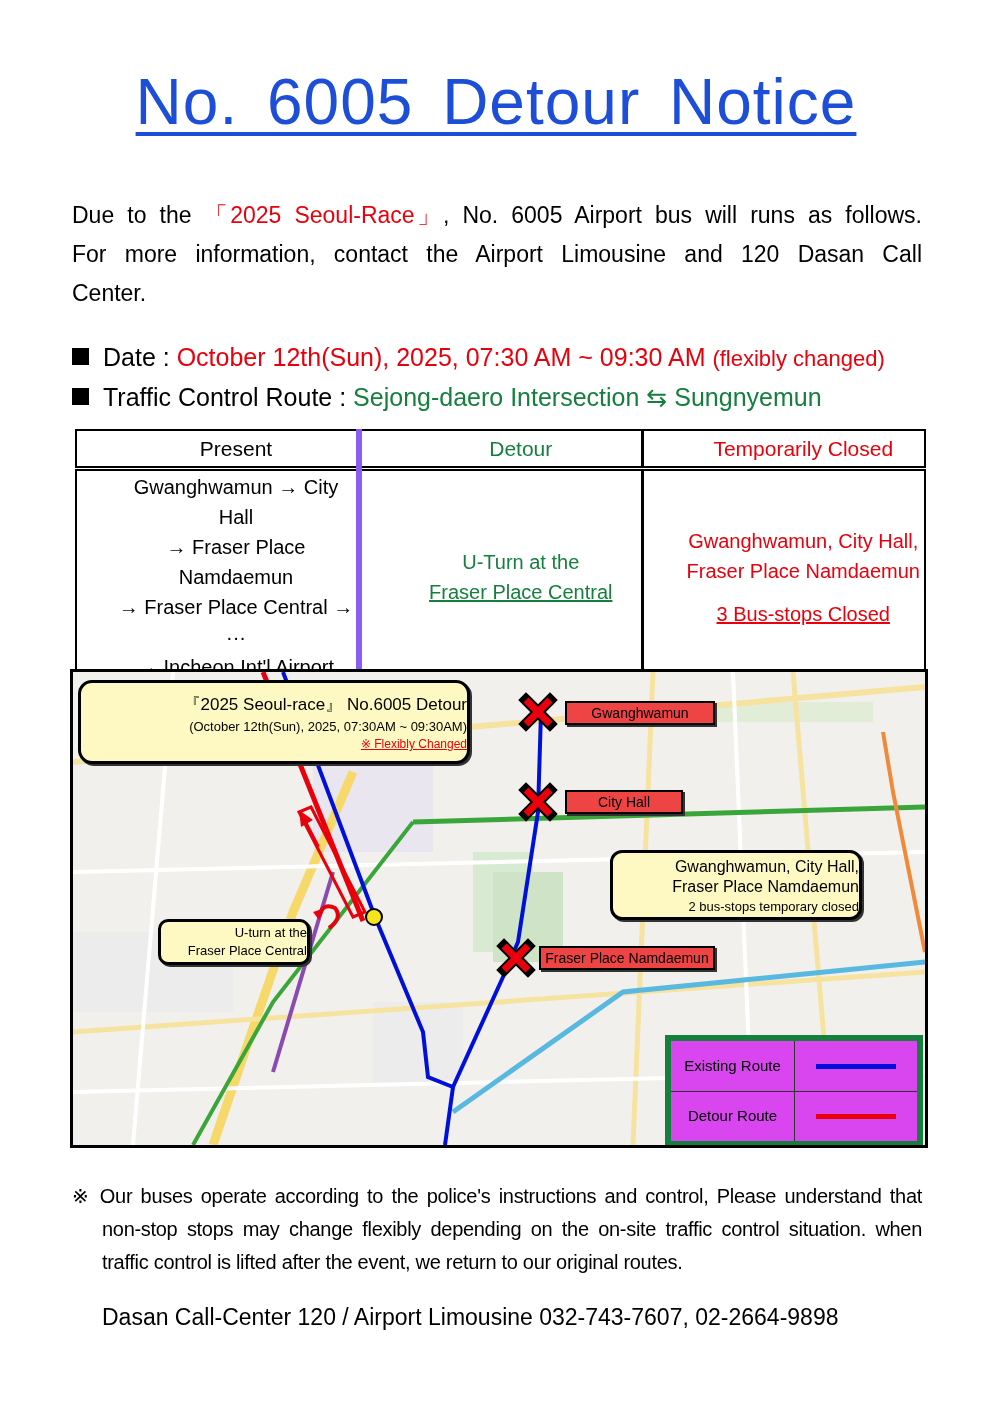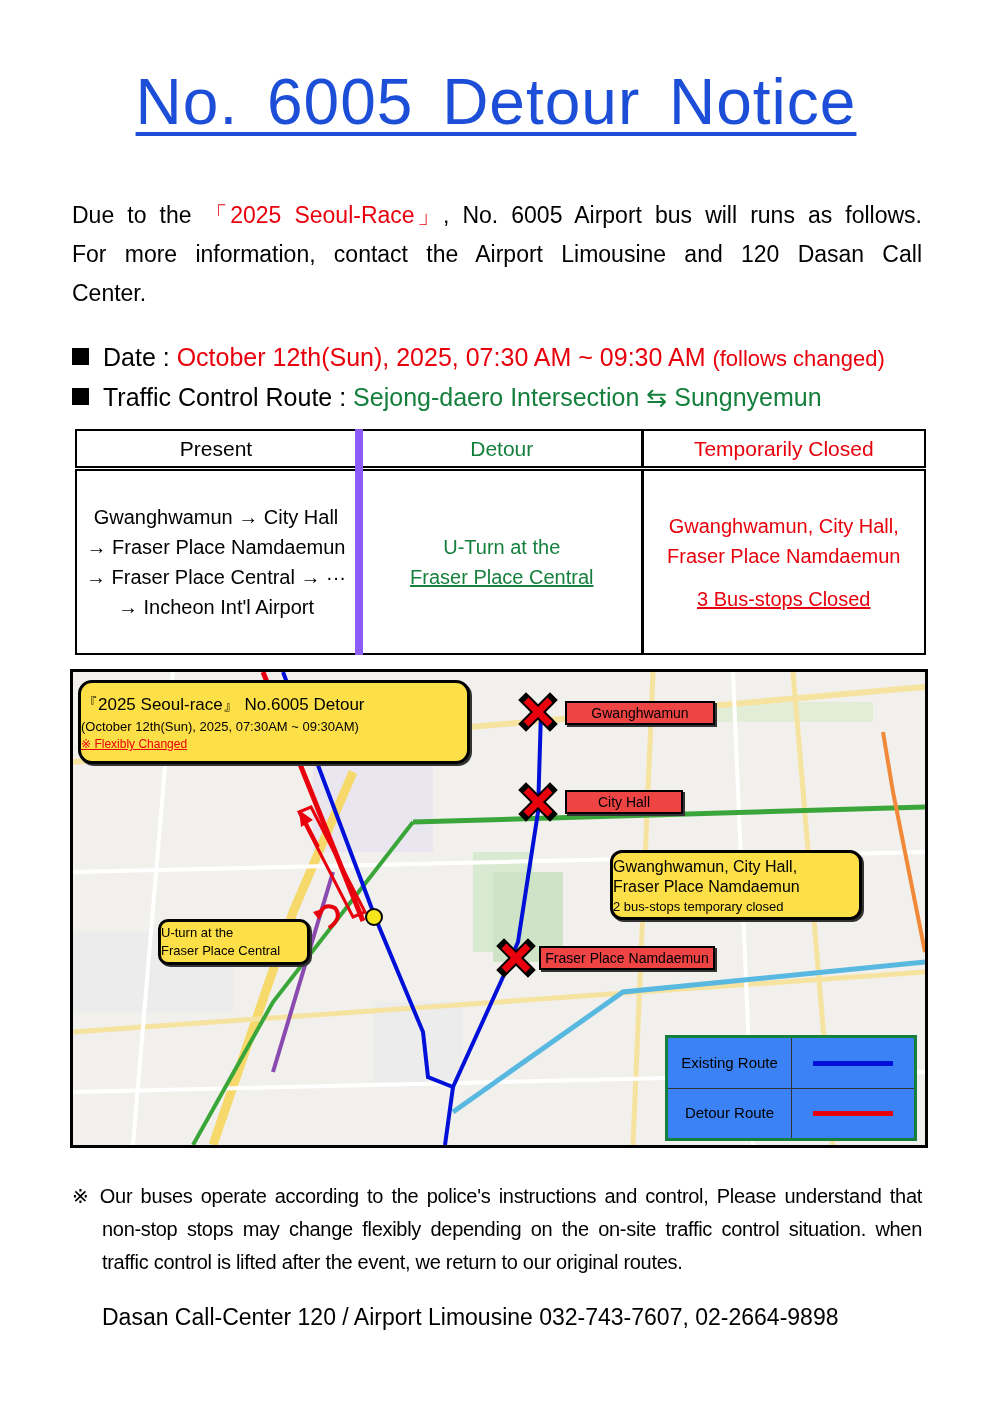--- a/index.html
+++ b/index.html
@@ -15,54 +15,54 @@
   .red { color: #e8000c; }
   .blue { color: #15803d; }
 
   .bullet-line { position: absolute; left: 72px; font-size: 25px; white-space: nowrap; }
   .bullet-line .sq { display: inline-block; width: 17px; height: 17px; background: #000; margin-right: 14px; vertical-align: 1px; }
   .date-line { top: 343px; }
   .route-line { top: 383px; }
   .small { font-size: 22px; }
 
   table.info { position: absolute; left: 75px; top: 429px; width: 851px; border-collapse: collapse; table-layout: fixed; }
-  table.info th, table.info td { border: 2px solid #000; text-align: center; }
+  table.info th, table.info td { border: 2px solid #000; text-align: center; padding-left: 40px; }
   table.info th { height: 33px; font-size: 21px; font-weight: normal; border-bottom: 5px double #000; }
   table.info td { height: 180px; font-size: 20px; line-height: 30px; vertical-align: middle; }
-  table.info .mid { border-left: 8px solid #8b5cf6; border-right: 3px solid #000; }
+  table.info .mid { border-left: 6px solid #8b5cf6; border-right: 3px solid #000; }
   .ul { text-decoration: underline; }
 
   .map { position: absolute; left: 70px; top: 669px; width: 852px; height: 473px; border: 3px solid #000;
          overflow: hidden; background: #f2f1ee; }
   .map svg { position: absolute; left: 0; top: 0; }
-  .callout { position: absolute; background: #fde047; border: 3px solid #000; border-radius: 14px; text-align: left;
+  .callout { position: absolute; background: #fef9c3; border: 3px solid #000; border-radius: 14px; text-align: right;
              box-shadow: 2px 2px 0 #333; }
   .label-box { position: absolute; background: #ef4444; border: 2px solid #000; font-size: 14px; text-align: center;
                box-shadow: 2px 2px 0 #333; line-height: 20px; }
-  .legend { position: absolute; left: 592px; top: 363px; width: 246px; height: 100px; background: #3b82f6;
-            border: 3px solid #15803d; text-decoration: underline; }
+  .legend { position: absolute; left: 592px; top: 363px; width: 246px; height: 100px; background: #d946ef;
+            border: 6px solid #15803d; text-decoration: underline; }
   .legend .row { position: absolute; left: 0; width: 246px; height: 50px; border-bottom: 1px solid #333; }
   .legend .row:last-child { border-bottom: none; }
   .legend .txt { position: absolute; left: 0; width: 123px; top: 0; height: 50px; line-height: 50px; text-align: center;
                  font-size: 15px; border-right: 1px solid #333; }
   .legend .swatch { position: absolute; left: 145px; top: 23px; width: 80px; height: 5px; }
 
   .note { position: absolute; left: 72px; width: 850px; top: 1180px; font-size: 20px; line-height: 33px;
           text-align: justify; text-indent: -30px; padding-left: 30px; box-sizing: border-box; letter-spacing: -0.3px; }
   .contact { position: absolute; left: 102px; top: 1304px; font-size: 23px; white-space: nowrap; }
 </style>
 </head>
 <body>
 
 <div class="title">No. 6005 Detour Notice</div>
 
 <div class="intro"><span>Due to the </span><span class="red">「2025 Seoul-Race」</span><span>, No. 6005 Airport bus will runs as follows. For more information, contact the Airport Limousine and 120 Dasan Call Center.</span></div>
 
 <div class="bullet-line date-line">
-  <span class="sq"></span><span>Date</span><span> : </span><span class="red">October 12th(Sun), 2025, 07:30 AM ~ 09:30 AM</span> <span class="red small">(follows changed)</span>
+  <span class="sq"></span><span>Date</span><span> : </span><span class="red">October 12th(Sun), 2025, 07:30 AM ~ 09:30 AM</span> <span class="red small">(flexibly changed)</span>
 </div>
 
 <div class="bullet-line route-line">
   <span class="sq"></span><span>Traffic Control Route</span><span> : </span><span class="blue">Sejong-daero Intersection ⇆ Sungnyemun</span>
 </div>
 
 <table class="info">
   <tbody>
       <tr>
     <th>Present</th>

